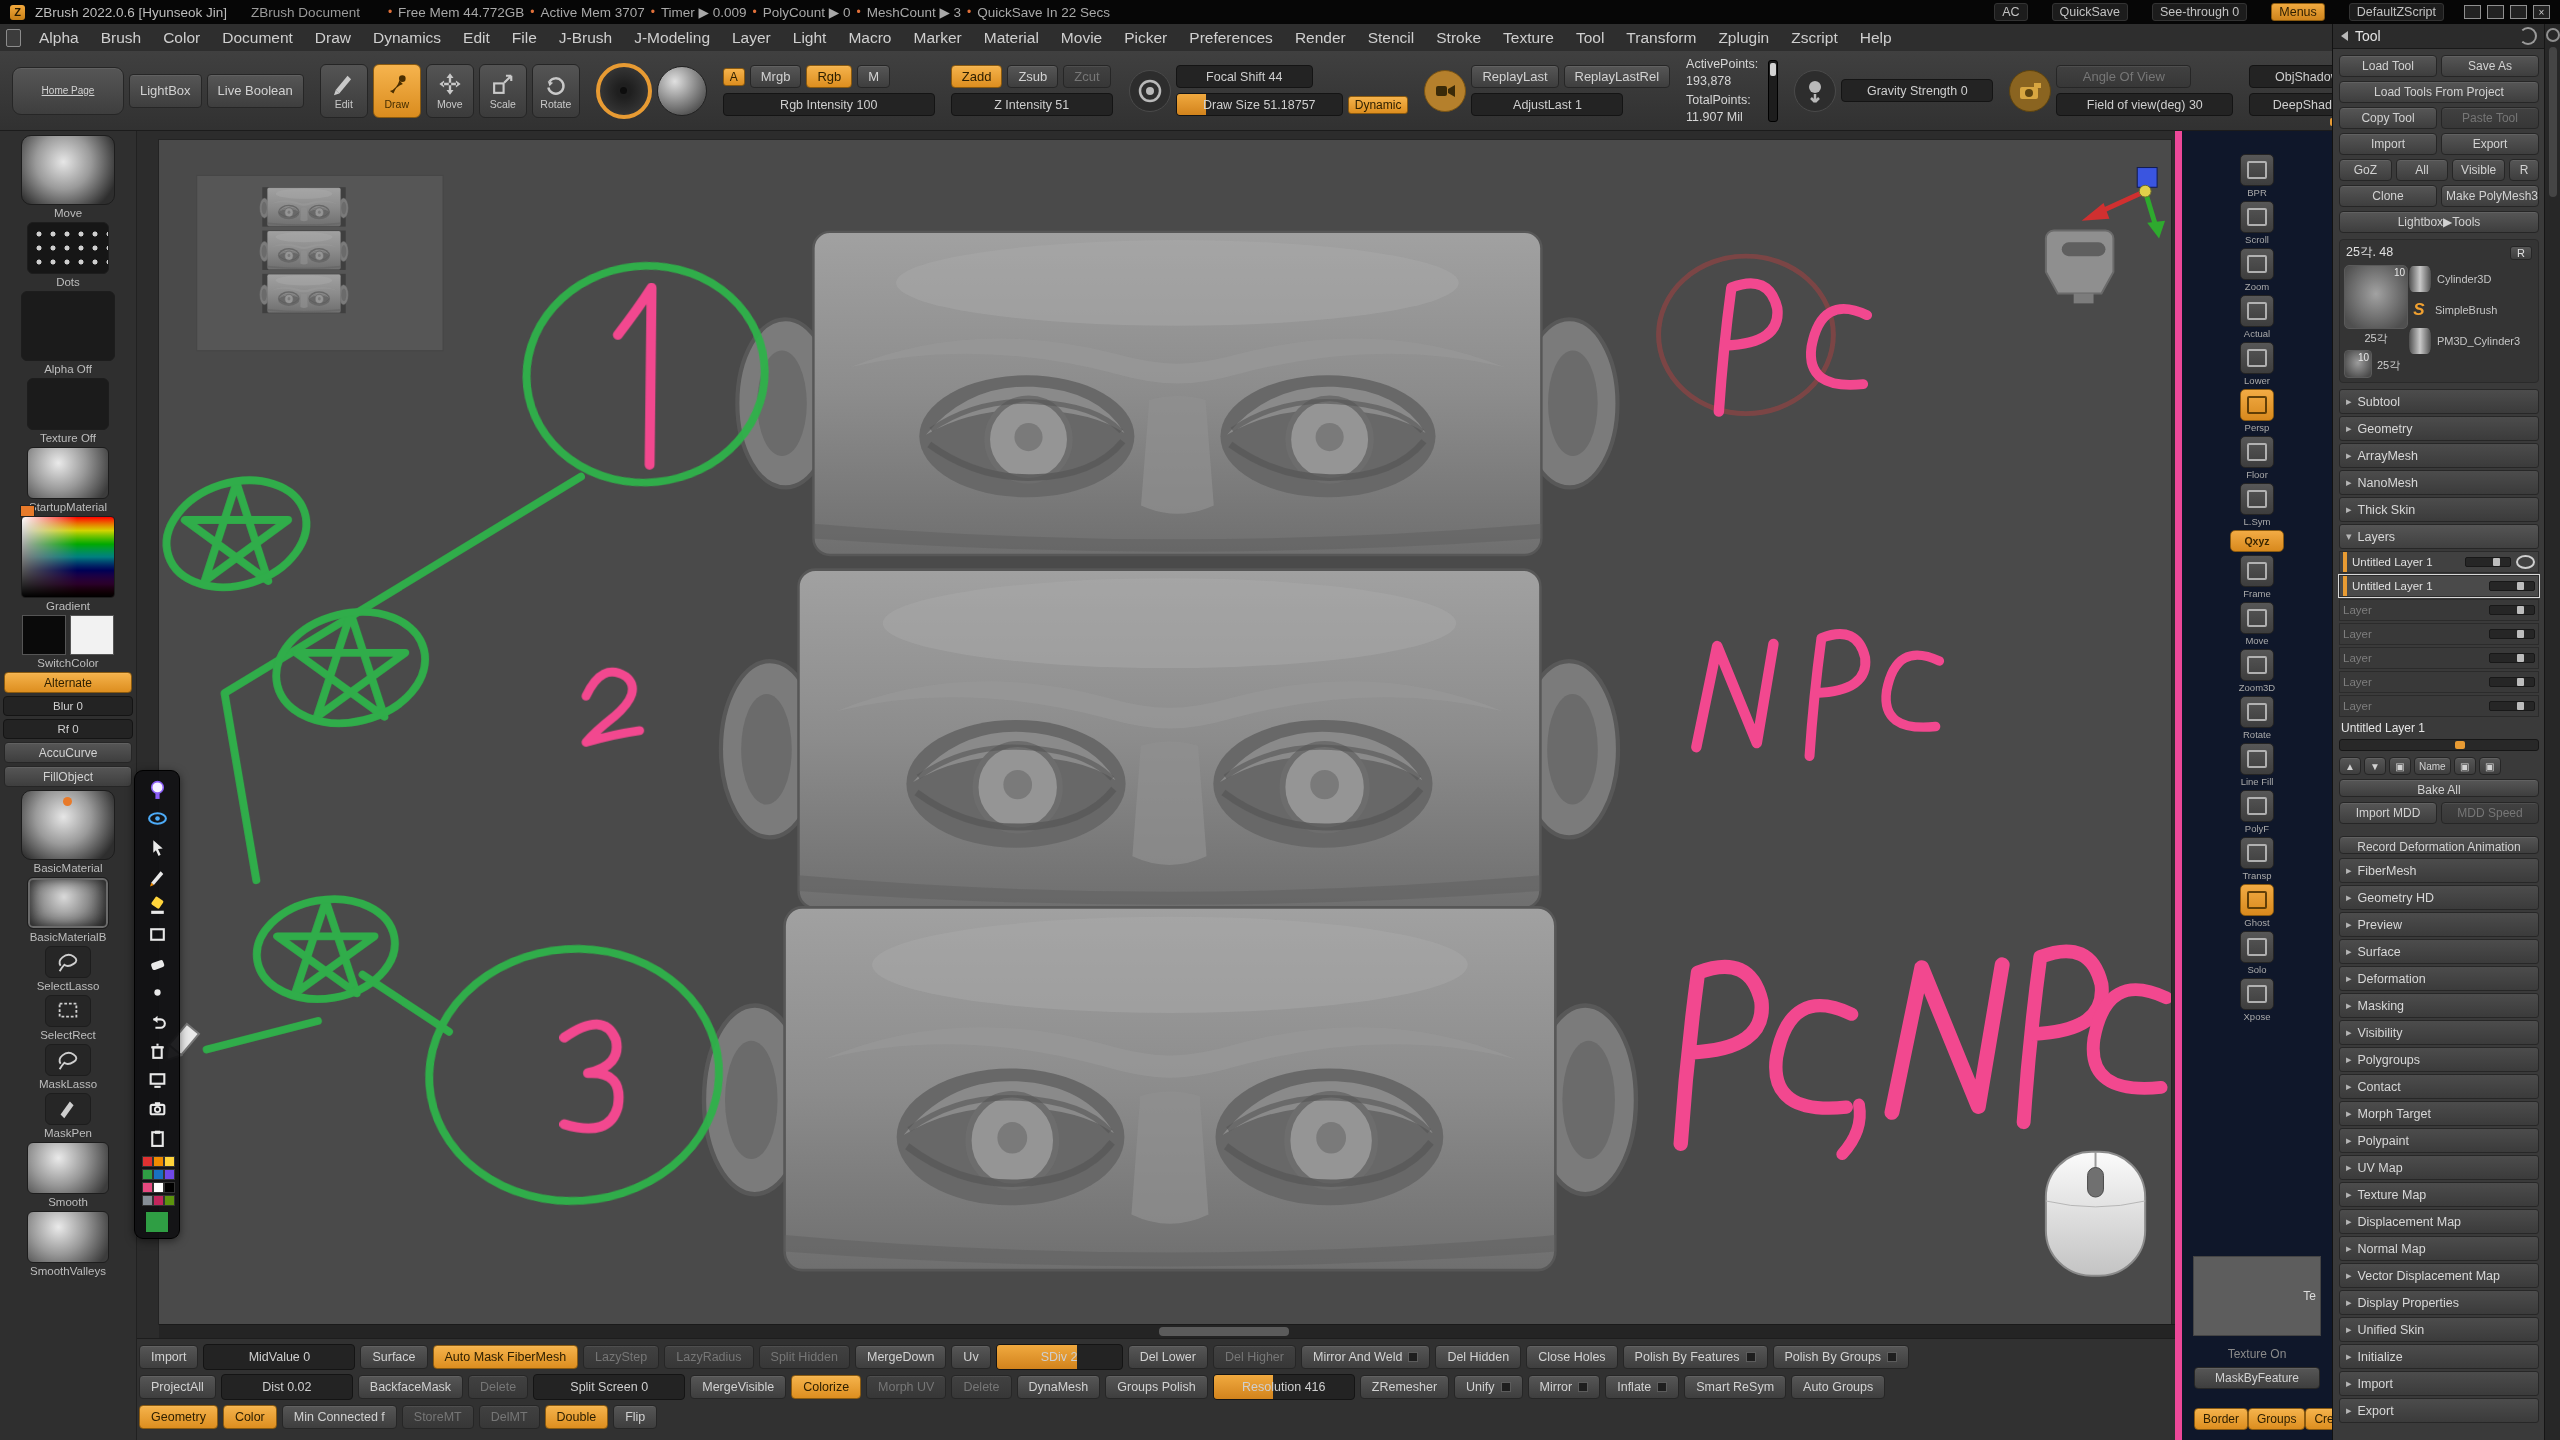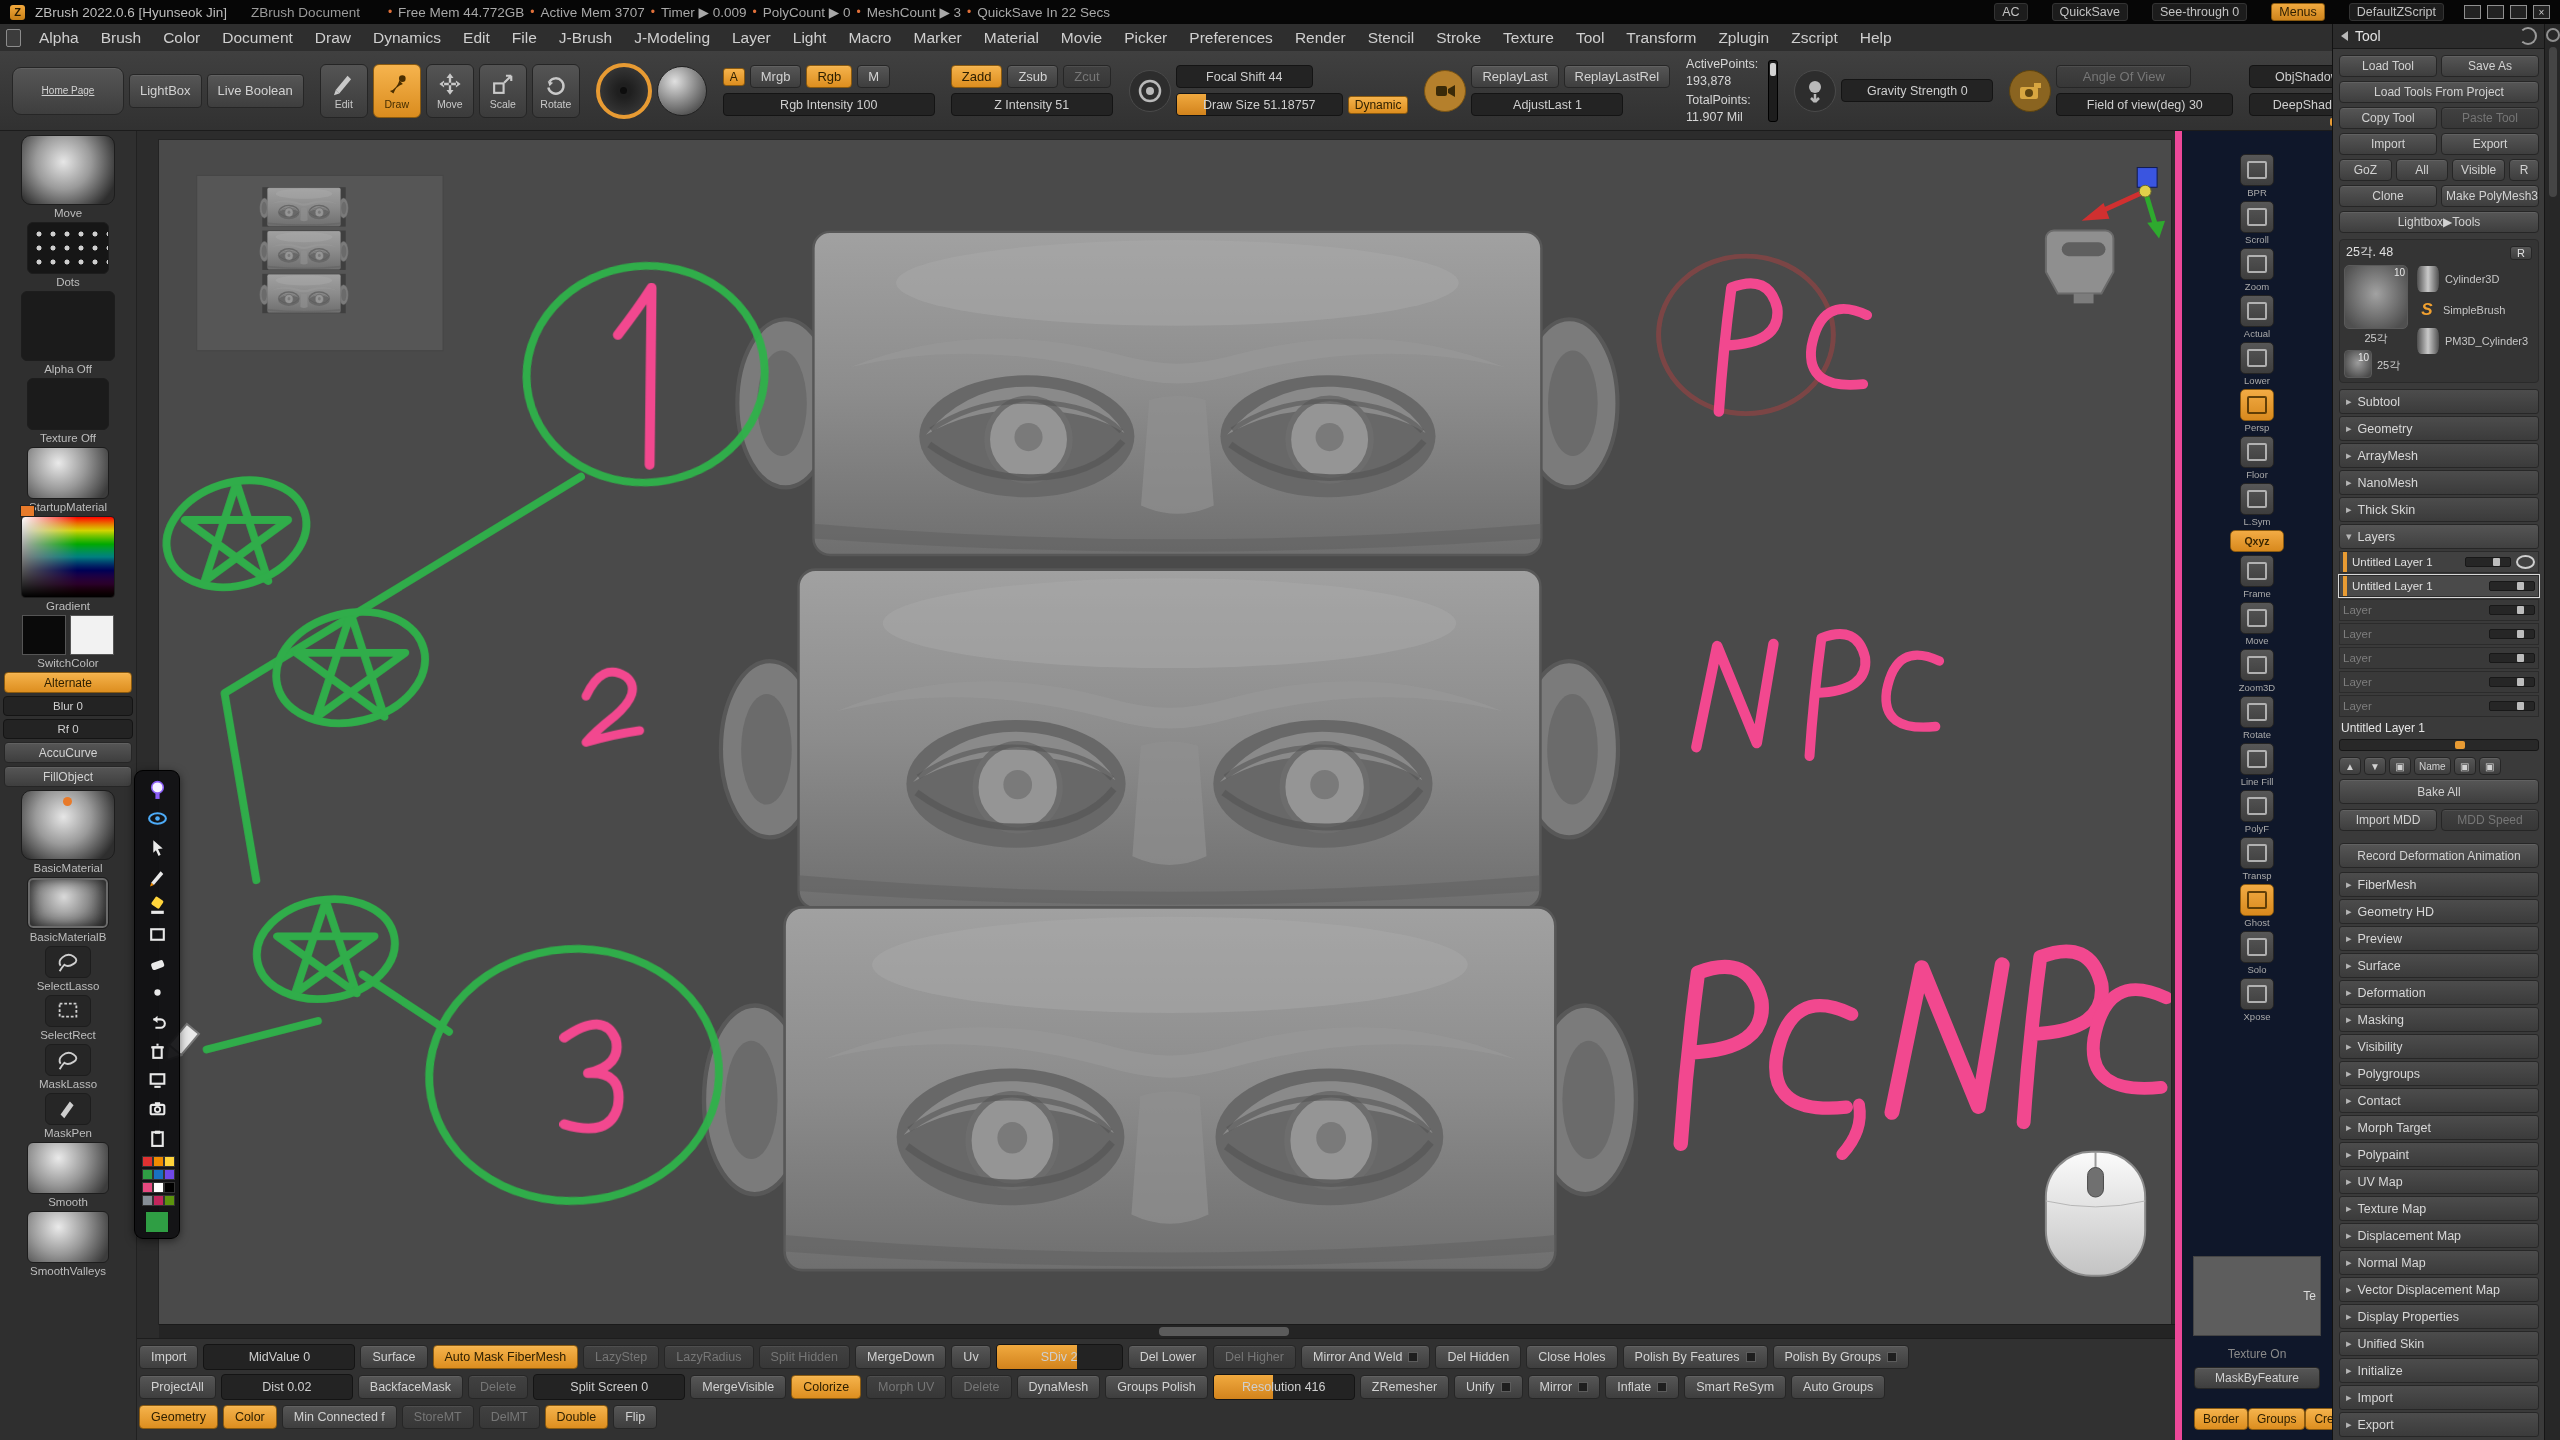--- a/index.html
+++ b/index.html
@@ -128,21 +128,21 @@
   .tp-head{height:24px;display:flex;align-items:center;gap:7px;padding:0 8px;background:#2b2b2b;border-bottom:1px solid #191919;}
   .tp-tri{width:0;height:0;border-top:5px solid transparent;border-bottom:5px solid transparent;border-right:7px solid #b9b9b9;}
   .tp-title{font-size:14px;color:#e3e3e3;}
   .tp-refresh{margin-left:auto;width:14px;height:14px;border:2px solid #9a9a9a;border-radius:50%;border-left-color:transparent;}
   .tp-rows{padding:6px 6px 2px;display:flex;flex-direction:column;gap:4px;}
   .tp-row{display:flex;gap:4px;}
   .tp-btn{flex:1;height:22px;font-size:12px;padding:0 4px;overflow:hidden;white-space:nowrap;}
   .tpc{margin:4px 6px;border:1px solid #2a2a2a;background:#343434;border-radius:4px;padding:4px;}
   .tpc-head{display:flex;align-items:center;justify-content:space-between;font-size:12.5px;color:#e0e0e0;padding:0 2px 4px;}
   .tpc-r{border:1px solid #262626;background:linear-gradient(#565656,#3e3e3e);border-radius:3px;padding:0 6px;font-size:11px;}
-  .tpc-body{display:flex;gap:8px;}
+  .tpc-body{display:flex;gap:0;}
   .tpc-big{width:62px;height:62px;border-radius:5px;border:1px solid #5a5a5a;position:relative;
            background:#262626 radial-gradient(ellipse at 50% 45%,#a2a2a2,#4f4f4f 85%);}
   .tpc-badge{position:absolute;right:2px;top:1px;font-size:10px;color:#e8e8e8;}
   .tpc-lab{font-size:11px;color:#cfcfcf;text-align:center;margin-top:2px;}
   .tpc-right{display:flex;flex-direction:column;gap:4px;flex:1;}
   .tpc-li{display:flex;align-items:center;gap:5px;}
   .th-cyl{width:22px;height:26px;border-radius:5px/9px;background:linear-gradient(90deg,#4f4f4f,#c9c9c9 50%,#4f4f4f);border:1px solid #333;}
   .th-s{width:22px;height:26px;display:flex;align-items:center;justify-content:center;color:#f0a030;font-weight:bold;font-style:italic;font-size:17px;}
   .th-sm{width:26px;height:26px;border-radius:4px;border:1px solid #5a5a5a;position:relative;
          background:#262626 radial-gradient(ellipse at 50% 45%,#9c9c9c,#4a4a4a 85%);}
@@ -159,21 +159,21 @@
   .layer-row .msl{width:44px;height:8px;background:#262626;border:1px solid #181818;border-radius:2px;position:relative;flex:0 0 auto;}
   .layer-row .msl i{position:absolute;left:62%;top:0;bottom:0;width:7px;background:#bdbdbd;border-radius:1px;}
   .layer-row .eye{width:15px;height:10px;border:2px solid #cfcfcf;border-radius:50%;flex:0 0 auto;}
   .layer-row.selected{outline:1.5px solid #d8d8d8;background:#4a4a4a;}
   .layer-row.empty{color:#7d7d7d;background:#393939;}
   .lyr-name{font-size:12px;color:#e6e6e6;padding:2px 2px 0;}
   .wslider{height:10px;background:#282828;border:1px solid #161616;border-radius:3px;position:relative;margin:2px 0;}
   .wslider i{position:absolute;left:58%;top:1px;bottom:1px;width:10px;background:#e89b33;border-radius:2px;}
   .lyr-icons{display:flex;gap:3px;margin:2px 0;}
   .li-btn{height:18px;min-width:22px;font-size:10px;padding:0 4px;display:inline-flex;align-items:center;justify-content:center;}
-  .tp-wide{width:100%;height:25px;font-size:12px;}
+  .tp-wide{width:100%;height:18px;font-size:12px;}
   
   .edge-strip{position:absolute;top:24px;left:2544px;width:16px;bottom:0;background:#272727;border-left:1px solid #161616;z-index:25;
               display:flex;flex-direction:column;align-items:center;padding-top:4px;gap:5px;}
   .es-ico{width:10px;height:10px;border:2px solid #8f8f8f;border-radius:50%;}
   .es-thumb{width:8px;height:150px;background:#454545;border-radius:4px;}
   
   .anno-bar{position:absolute;left:134px;top:640px;width:38px;background:rgba(16,16,18,.93);
             border:1px solid #000;border-radius:9px;padding:5px 3px;display:flex;flex-direction:column;
             align-items:center;gap:2px;z-index:15;box-shadow:0 2px 8px rgba(0,0,0,.5);}
   .anno-item{width:30px;height:27px;border-radius:5px;display:flex;align-items:center;justify-content:center;}

